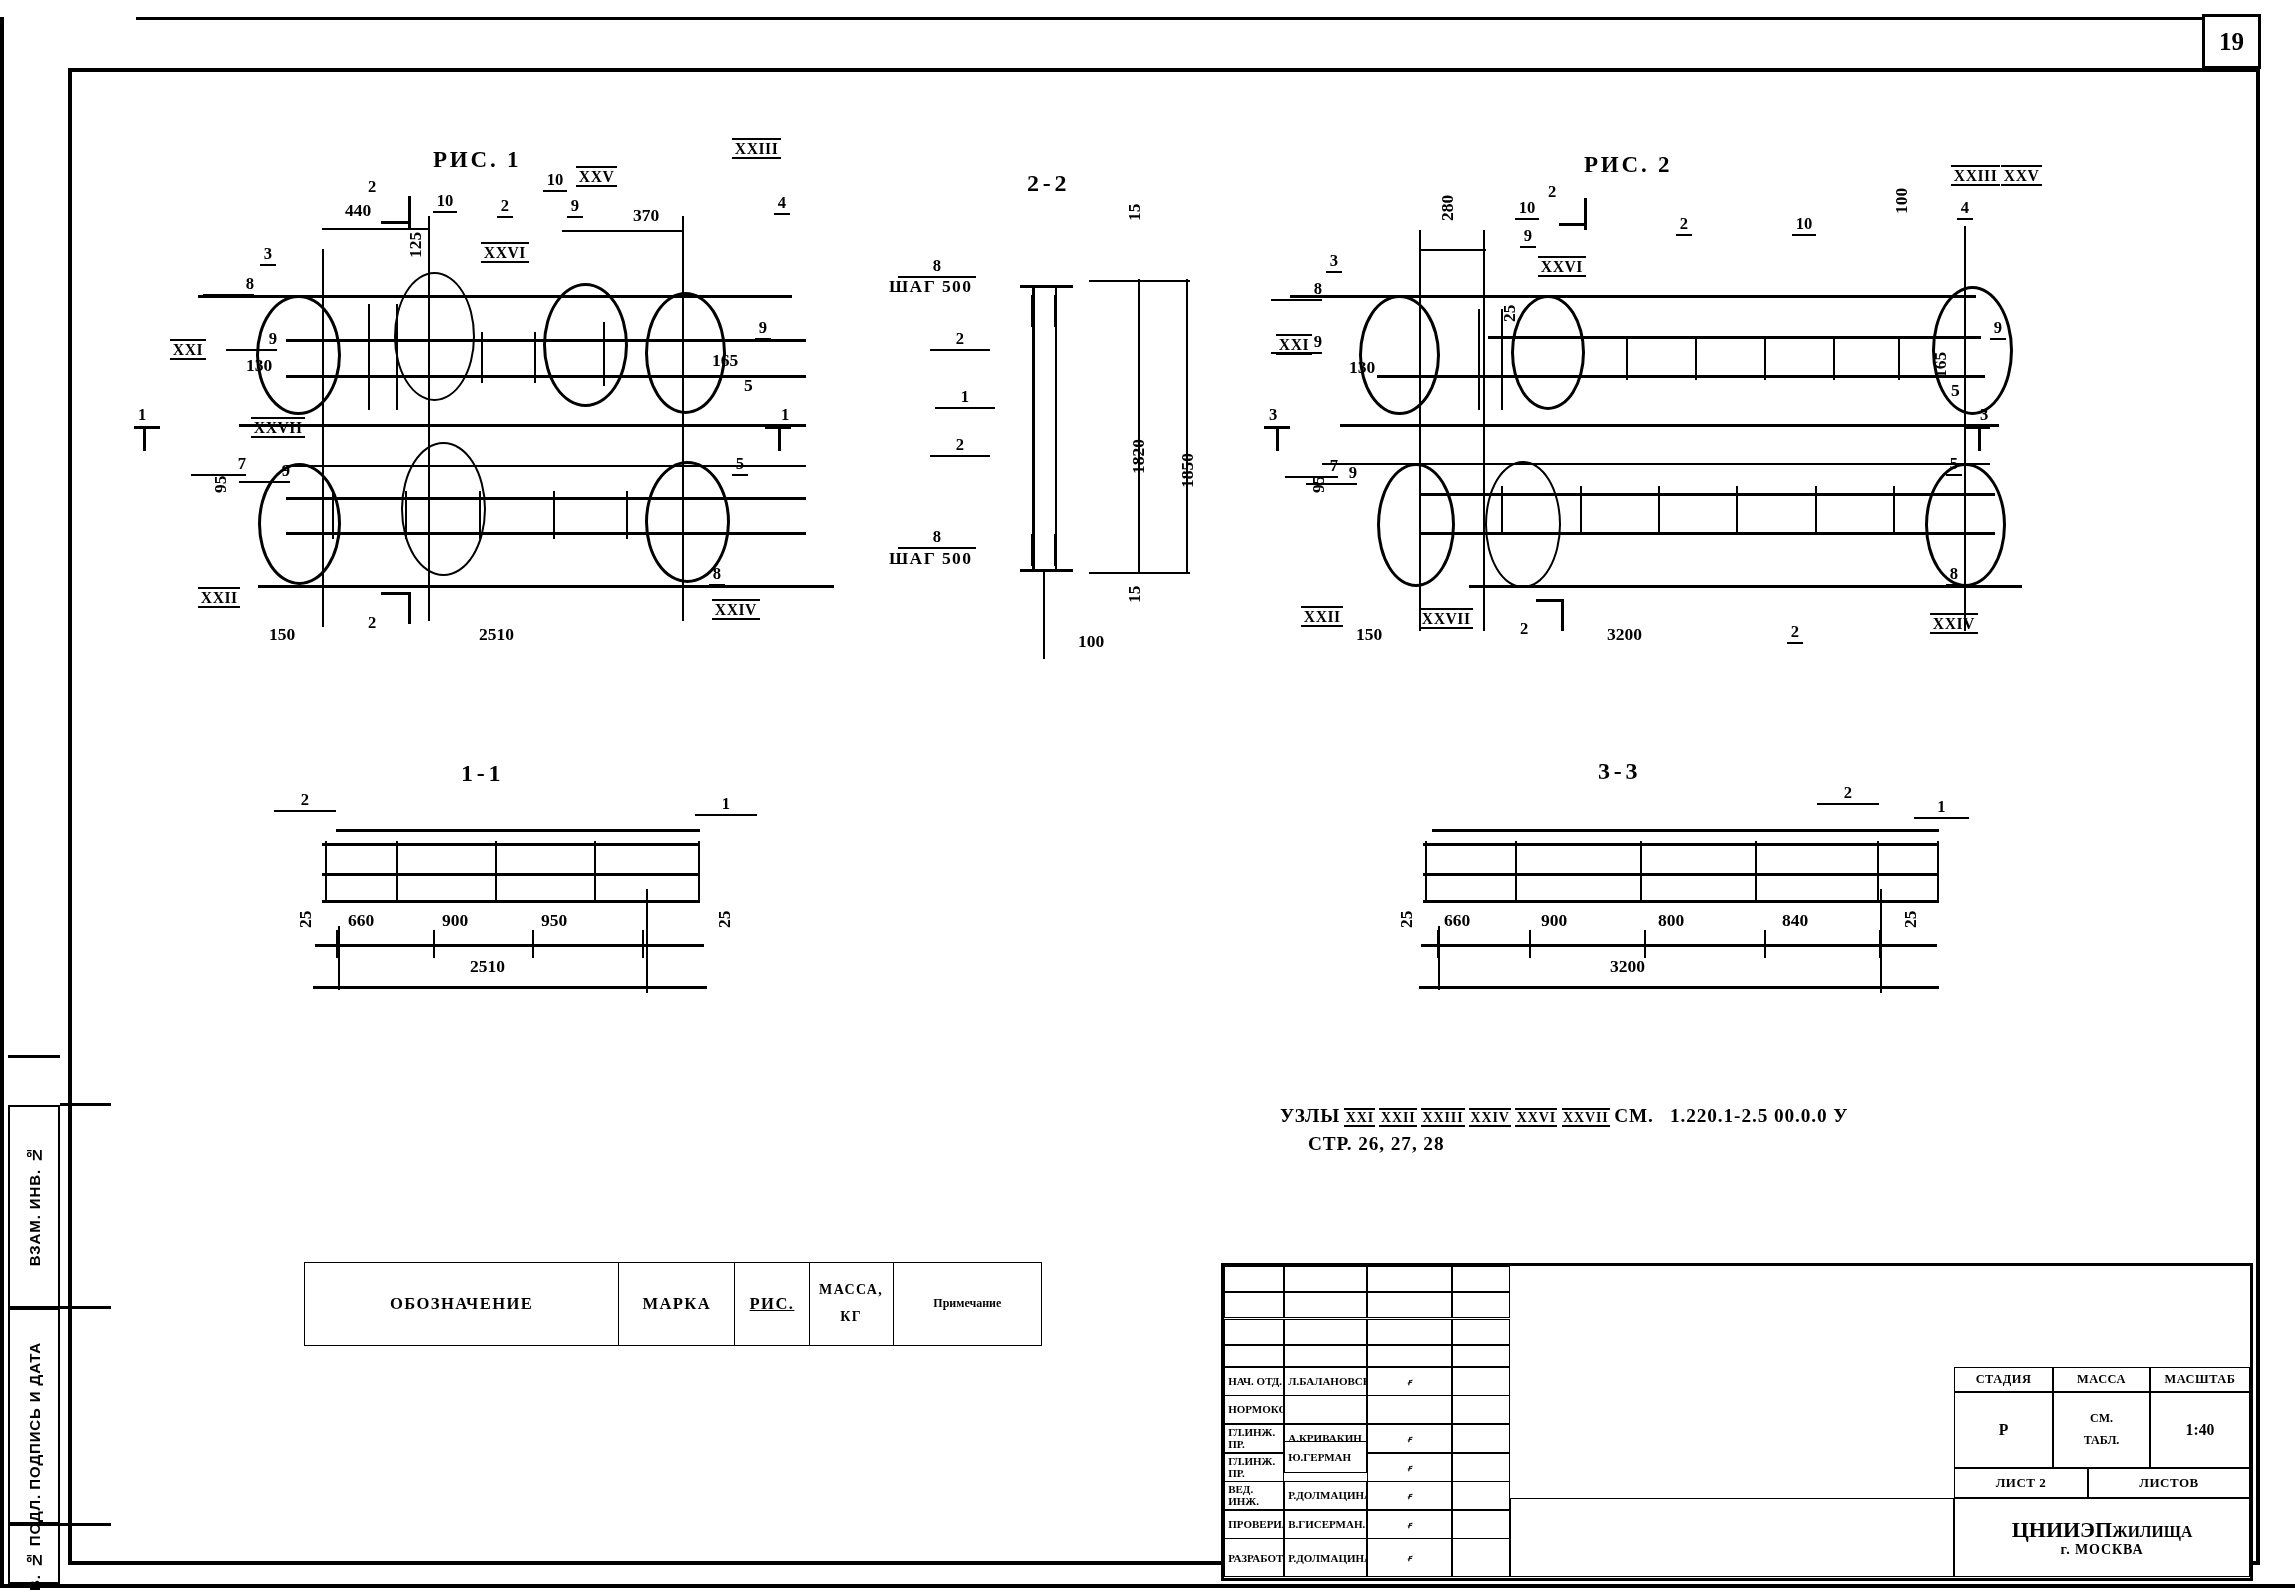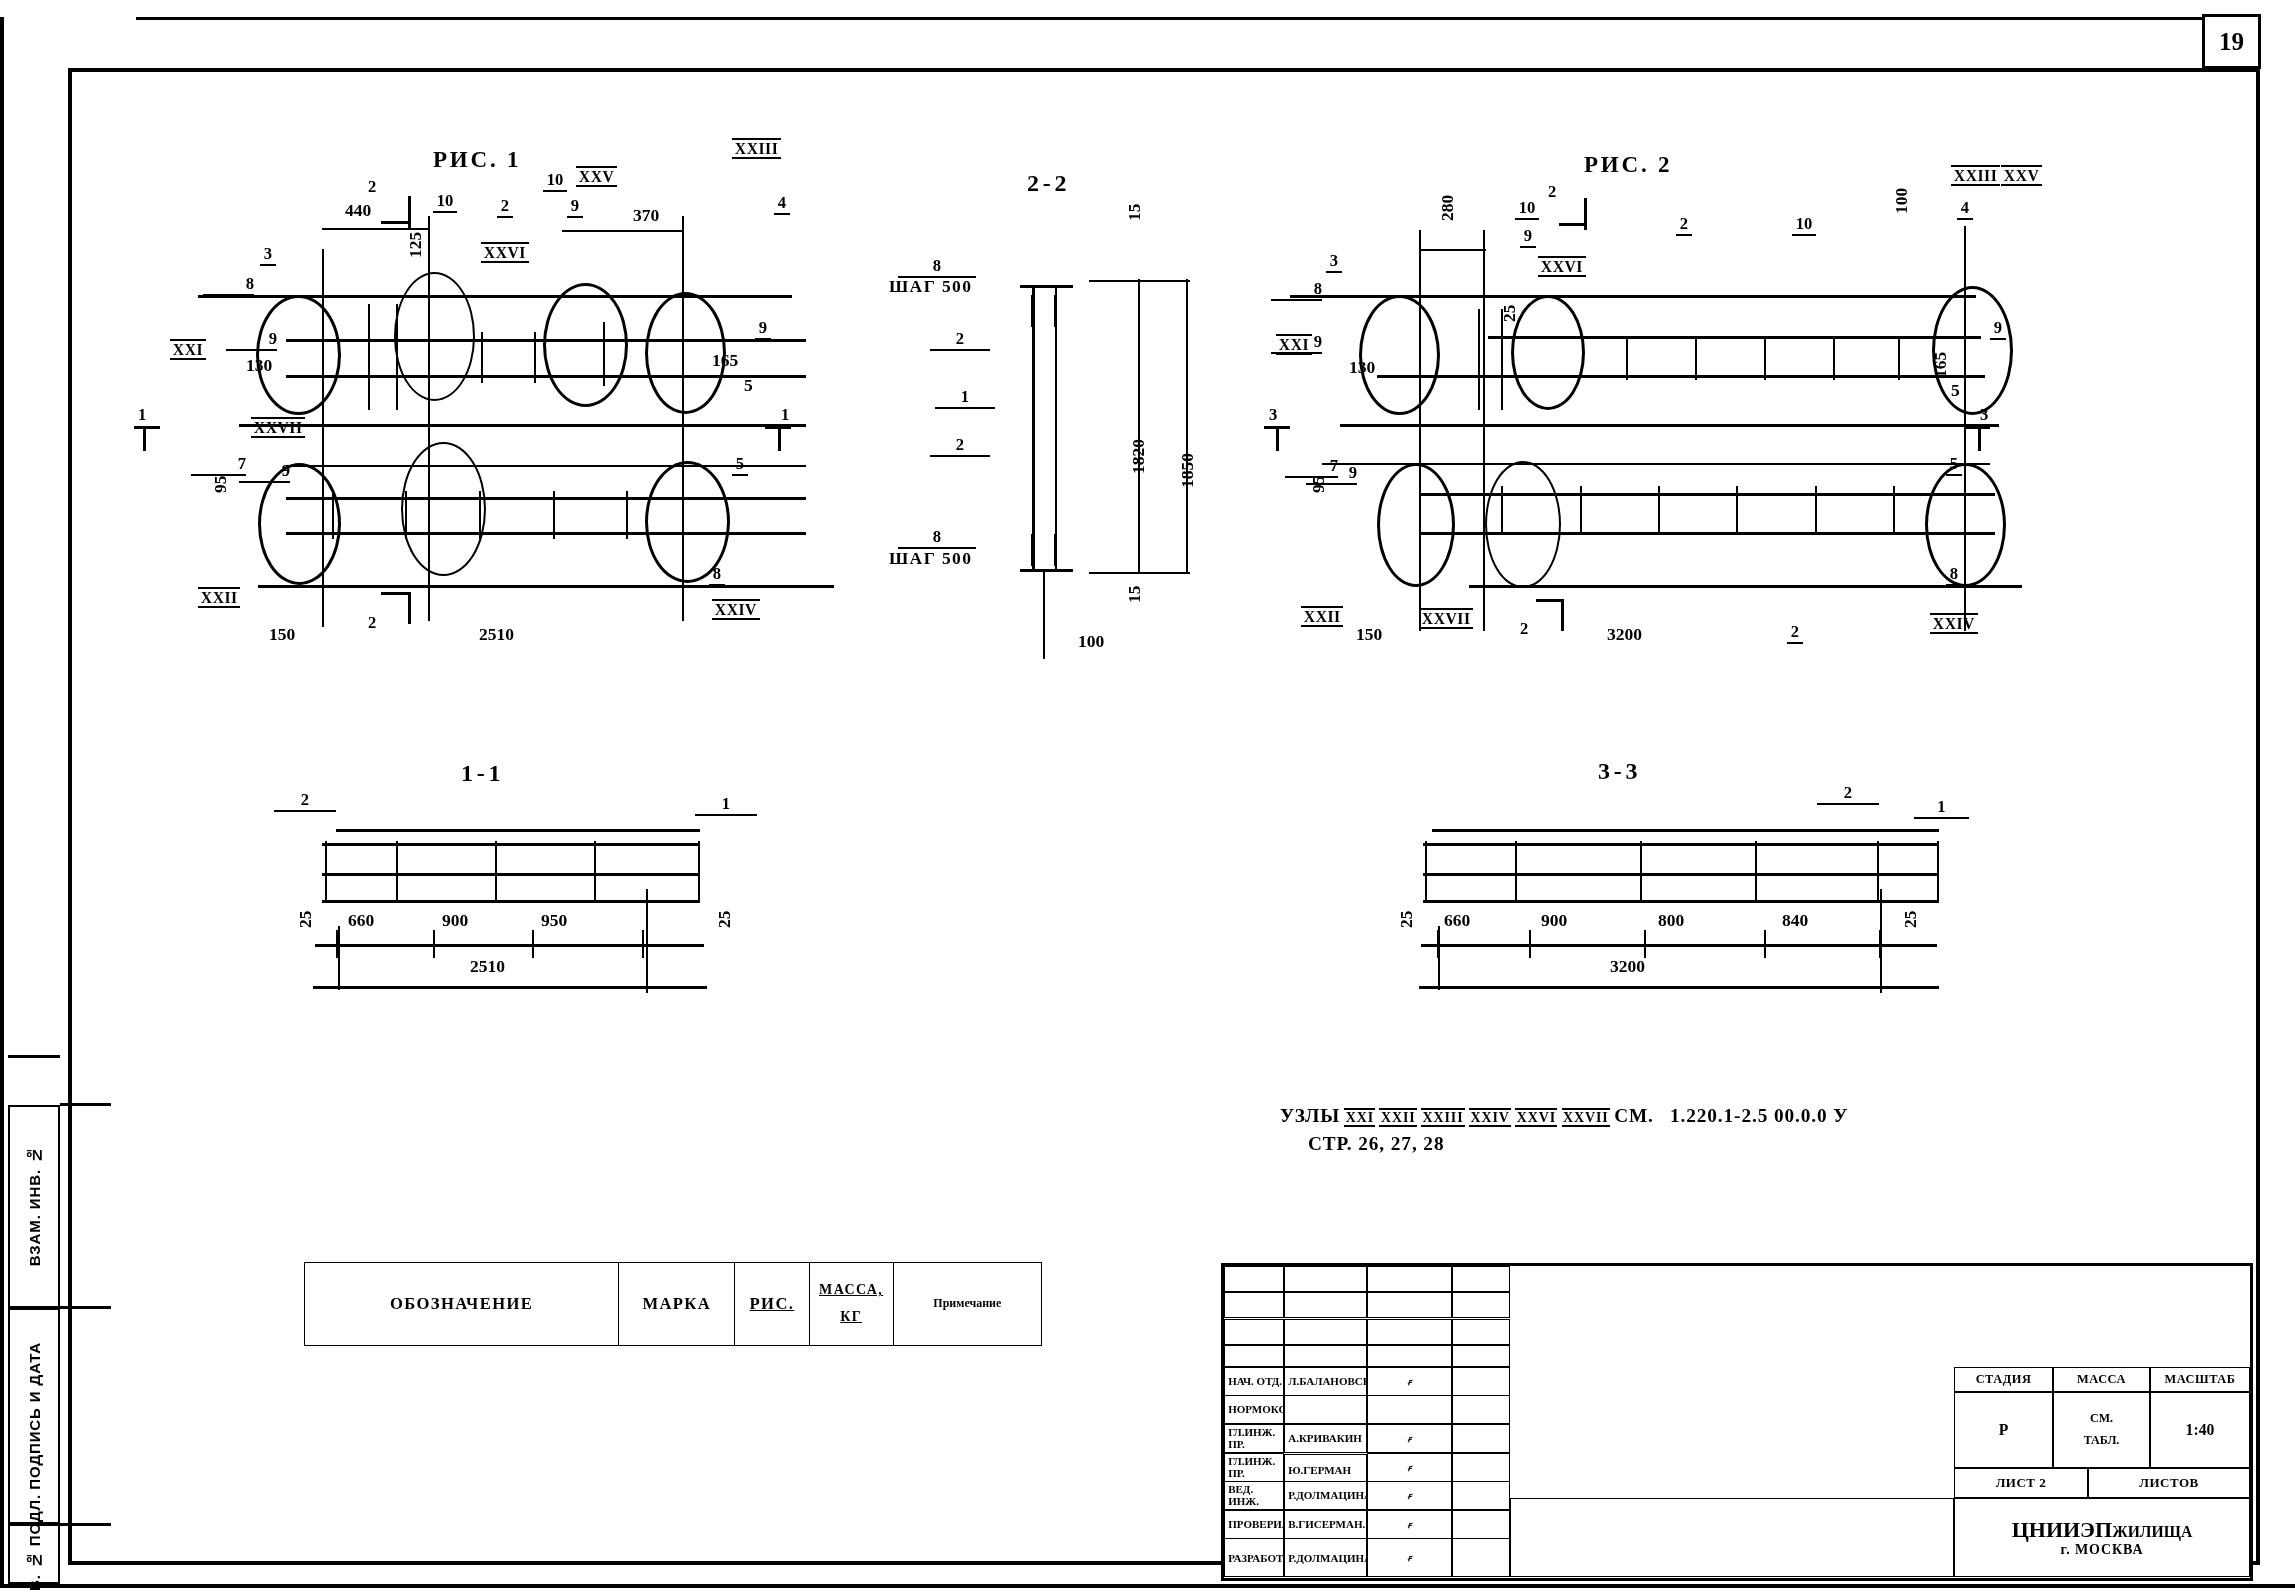--- a/index.html
+++ b/index.html
@@ -55,21 +55,21 @@
       font-weight:bold;text-align:center;padding:1.8px 4.6px;}
   #spec-table thead th{font-size:16.6px;height:78px;letter-spacing:1.4px;}
   #spec-table tbody td{font-size:17.5px;height:44px;}
   #spec-table tbody td.desig{text-align:left;padding-left:9.2px;letter-spacing:0.9px;}
   #spec-table tbody td.desig-r{text-align:right;padding-right:9.2px;}
   #spec-table .hdr-mass{font-size:14px;line-height:1.9;}
   #spec-table .hdr-note{font-size:12px;letter-spacing:0px;}
   #spec-table .c-desig{width:304px;}
   #spec-table .c-mark{width:106px;}
   #spec-table .c-fig{width:64px;text-decoration:underline;}
-  #spec-table .c-mass{width:74px;text-decoration:underline;}
+  #spec-table .c-mass{width:74px;}
   #spec-table .c-note{width:138px;}
   
   #title-block{left:1221px;top:1263px;width:1032px;height:318px;
       border:3.2px solid #000;box-sizing:border-box;background:#fff;}
   #tb-grid{position:absolute;left:0;top:0;width:100%;height:100%;}
   .tbcell{position:absolute;box-sizing:border-box;border:1.8px solid #000;
       display:flex;align-items:center;justify-content:center;
       font-family:"Liberation Serif",serif;font-weight:bold;background:#fff;}
   .tb-role{font-size:11px;letter-spacing:0px;justify-content:flex-start;padding-left:3.2px;}
   .tb-name{font-size:11px;letter-spacing:0px;justify-content:flex-start;padding-left:3.2px;}
@@ -428,21 +428,21 @@
     <div class="tbcell tb-name" style="left:60px;top:129px;width:83px;height:28.6px;"></div>
     <div class="tbcell tb-sign" style="left:143px;top:129px;width:85px;height:28.6px;"></div>
     <div class="tbcell" style="left:228px;top:129px;width:58px;height:28.6px;"></div>
 
     <div class="tbcell tb-role" style="left:0;top:158px;width:60px;height:28.6px;">ГЛ.ИНЖ. ПР.</div>
     <div class="tbcell tb-name" style="left:60px;top:158px;width:83px;height:28.6px;">А.КРИВАКИН</div>
     <div class="tbcell tb-sign" style="left:143px;top:158px;width:85px;height:28.6px;">ꞧ</div>
     <div class="tbcell" style="left:228px;top:158px;width:58px;height:28.6px;"></div>
 
     <div class="tbcell tb-role" style="left:0;top:187px;width:60px;height:28.6px;">ГЛ.ИНЖ. ПР.</div>
-    <div class="tbcell tb-name" style="left:60px;top:188px;width:83px;height:32px;">Ю.ГЕРМАН</div>
+    <div class="tbcell tb-name" style="left:60px;top:175px;width:83px;height:32px;">Ю.ГЕРМАН</div>
     <div class="tbcell tb-sign" style="left:143px;top:187px;width:85px;height:28.6px;">ꞧ</div>
     <div class="tbcell" style="left:228px;top:187px;width:58px;height:28.6px;"></div>
 
     <div class="tbcell tb-role" style="left:0;top:215px;width:60px;height:28.6px;">ВЕД. ИНЖ.</div>
     <div class="tbcell tb-name" style="left:60px;top:215px;width:83px;height:28.6px;">Р.ДОЛМАЦИНА</div>
     <div class="tbcell tb-sign" style="left:143px;top:215px;width:85px;height:28.6px;">ꞧ</div>
     <div class="tbcell" style="left:228px;top:215px;width:58px;height:28.6px;"></div>
 
     <div class="tbcell tb-role" style="left:0;top:244px;width:60px;height:28.6px;">ПРОВЕРИЛ</div>
     <div class="tbcell tb-name" style="left:60px;top:244px;width:83px;height:28.6px;">В.ГИСЕРМАН.</div>

